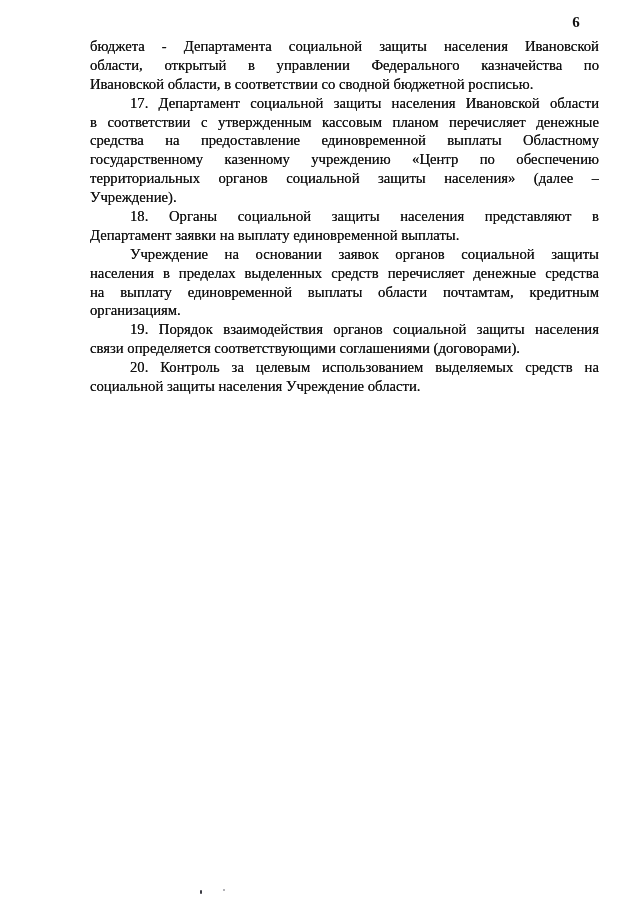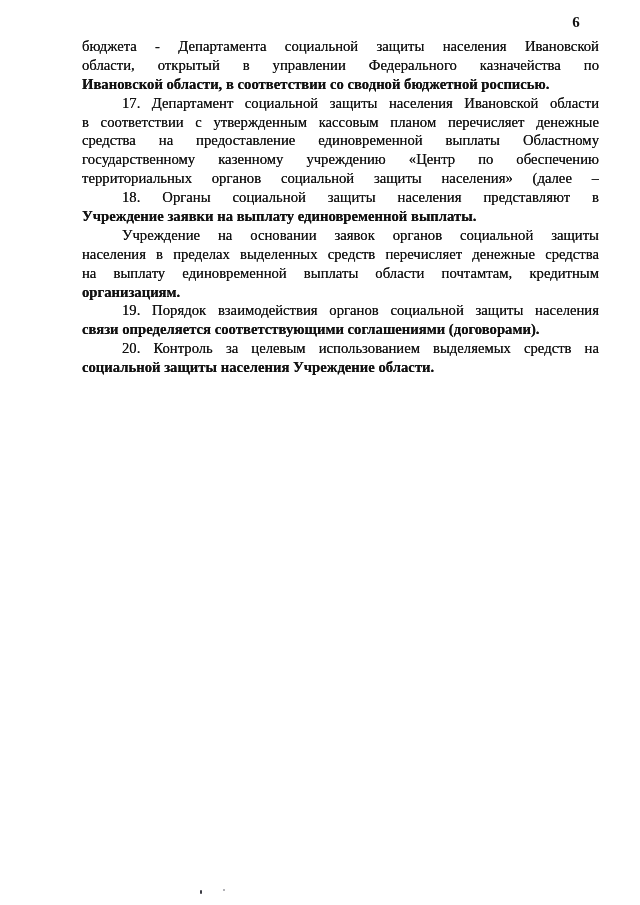--- a/index.html
+++ b/index.html
@@ -35,25 +35,25 @@
     font-size: 14.7px;
     line-height: 18.9px;
     color: #121212;
     text-shadow: 0 0 0.3px rgba(0,0,0,0.85);
   }
   .line {
     text-align: justify;
     text-align-last: justify;
     height: 18.9px;
     overflow: hidden;
+    margin-left: 8px;
   }
   .line.last {
     text-align: left;
     text-align-last: left;
-    font-weight: bold;
   }
   .line.indent {
     text-indent: 40px;
   }
   .speck {
     position: absolute;
     border-radius: 1px;
   }
   .speck-1 {
     left: 200px;
@@ -78,22 +78,23 @@
 
   <div class="doc-body" id="doc-body">
       <div class="line">бюджета - Департамента социальной защиты населения Ивановской</div>
       <div class="line">области, открытый в управлении Федерального казначейства по</div>
       <div class="line last">Ивановской области, в соответствии со сводной бюджетной росписью.</div>
       <div class="line indent">17. Департамент социальной защиты населения Ивановской области</div>
       <div class="line">в соответствии с утвержденным кассовым планом перечисляет денежные</div>
       <div class="line">средства на предоставление единовременной выплаты Областному</div>
       <div class="line">государственному казенному учреждению «Центр по обеспечению</div>
       <div class="line">территориальных органов социальной защиты населения» (далее –</div>
+      <div class="line last">Учреждение).</div>
       <div class="line indent">18. Органы социальной защиты населения представляют в</div>
-      <div class="line last">Учреждение заявки на выплату единовременной выплаты.</div>
+      <div class="line last">Департамент заявки на выплату единовременной выплаты.</div>
       <div class="line indent">Учреждение на основании заявок органов социальной защиты</div>
       <div class="line">населения в пределах выделенных средств перечисляет денежные средства</div>
       <div class="line">на выплату единовременной выплаты области почтамтам, кредитным</div>
       <div class="line last">организациям.</div>
       <div class="line indent">19. Порядок взаимодействия органов социальной защиты населения</div>
       <div class="line last">связи определяется соответствующими соглашениями (договорами).</div>
       <div class="line indent">20. Контроль за целевым использованием выделяемых средств на</div>
       <div class="line last">социальной защиты населения Учреждение области.</div>
     </div>
 

